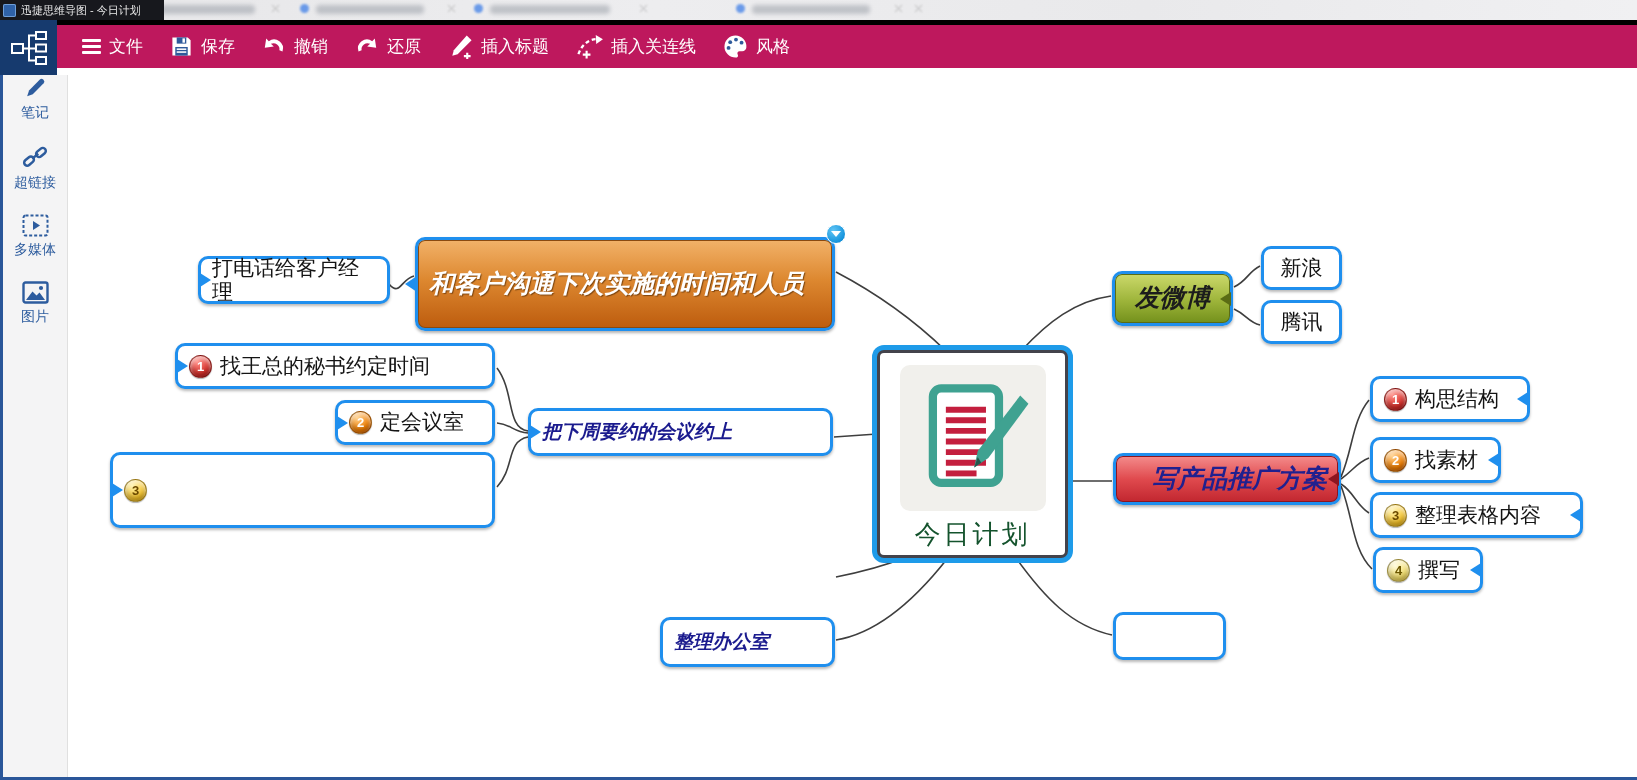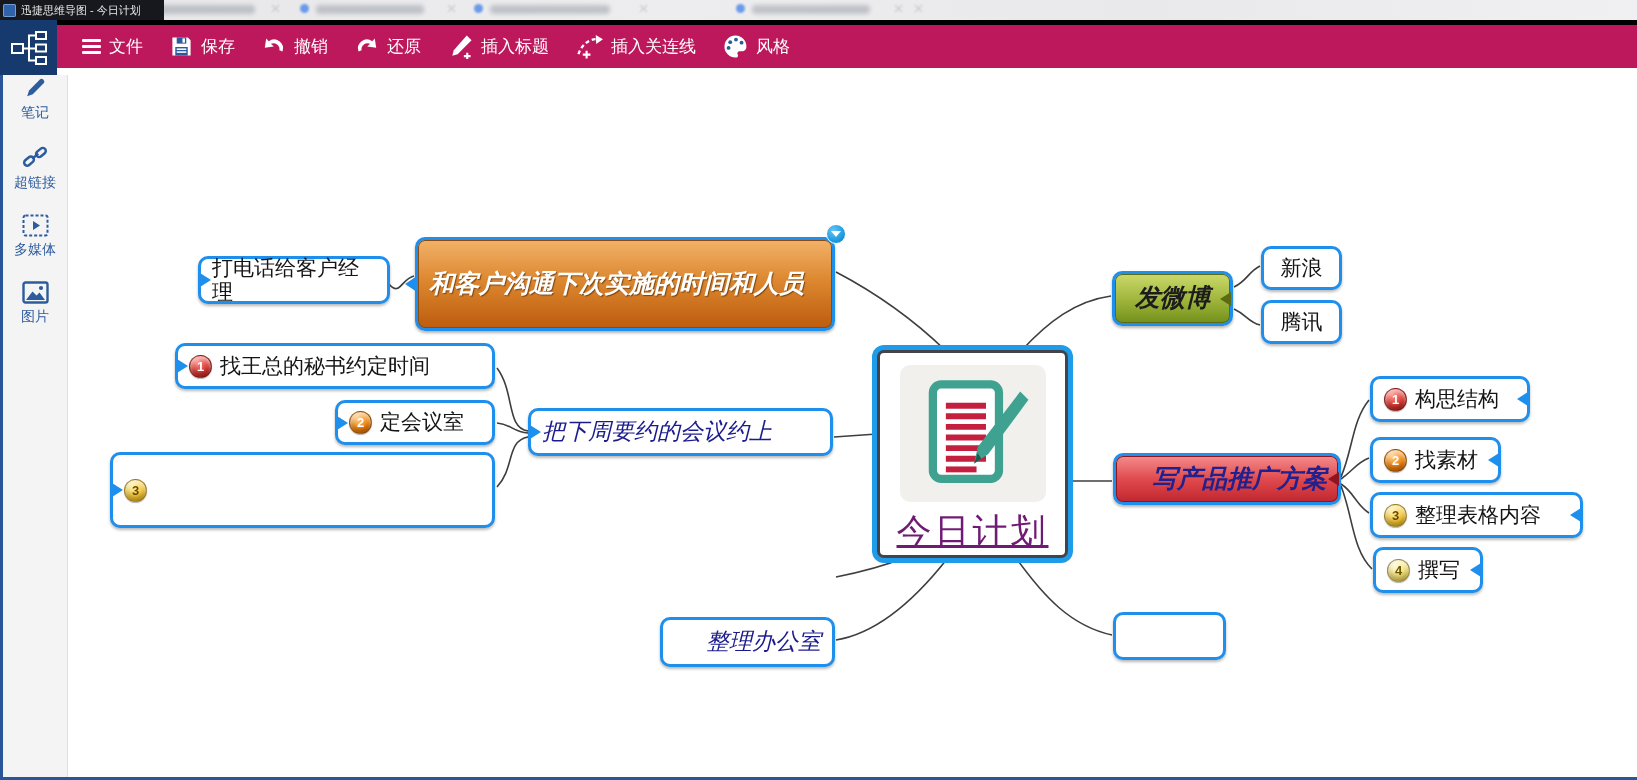--- a/index.html
+++ b/index.html
@@ -46,37 +46,37 @@
   .canvas{position:absolute;left:68px;top:68px;width:1569px;height:709px;background:#fff;}
   svg.edges{position:absolute;left:0;top:0;z-index:1;pointer-events:none;}
   svg.edges path{stroke:#3e3e3e;stroke-width:1.6;fill:none;}
 
   
   .node{position:absolute;z-index:2;box-sizing:border-box;background:#fff;
         border:3px solid #1f8fee;border-radius:10px;display:flex;align-items:center;
         padding:2px 11px;font-family:"Liberation Serif",serif;font-size:21px;color:#141414;
         box-shadow:0 2px 3px rgba(0,0,0,.28);cursor:pointer;}
   .node .nlabel{line-height:1.15;}
-  .node.italicnavy{color:#1b1b8e;font-weight:normal;font-style:italic;font-size:23px;}
+  .node.italicnavy{color:#1b1b8e;font-weight:bold;font-style:italic;font-size:19px;}
   .node.orange{background:linear-gradient(180deg,#f2b269 0%,#dd8830 45%,#bd5c0e 100%);
         color:#fff;font-weight:bold;font-style:italic;font-size:25px;
         text-shadow:1px 1px 1px rgba(80,40,0,.65);box-shadow:inset 0 0 0 1px #8a4a10,0 2px 3px rgba(0,0,0,.3);}
   .node.green{background:linear-gradient(180deg,#ccd96b 0%,#9db43a 55%,#73901b 100%);
         color:#1c1c1c;font-weight:bold;font-style:italic;font-size:25px;
         box-shadow:inset 0 0 0 1px #5a6b14,0 2px 3px rgba(0,0,0,.3);text-align:center;}
   .node.red{background:linear-gradient(180deg,#f48c8c 0%,#e04a4e 50%,#c1262f 100%);
         color:#20208f;font-weight:bold;font-style:italic;font-size:25px;
         box-shadow:inset 0 0 0 1px #8c1520,0 2px 3px rgba(0,0,0,.3);}
 
   .node.root{left:877px;top:350px;width:191px;height:208px;flex-direction:column;
         justify-content:flex-start;border:3px solid #43434b;border-radius:7px;
         box-shadow:0 0 0 5px #1e9be9;padding:12px 0 0 0;cursor:pointer;}
   .root-img{width:146px;height:146px;background:#f1f0ec;border-radius:10px;
         display:flex;align-items:center;justify-content:center;}
-  .root-label{margin-top:6px;font-size:35px;color:#701a75;letter-spacing:3px;text-decoration:underline;}
+  .root-label{margin-top:6px;font-size:26px;color:#14532d;letter-spacing:3px;}
 
   
   .notch-left::before{content:"";position:absolute;left:-1px;top:50%;transform:translateY(-50%);
         border-top:7px solid transparent;border-bottom:7px solid transparent;border-left:11px solid #1f8fee;}
   .notch-right::after{content:"";position:absolute;right:-1px;top:50%;transform:translateY(-50%);
         border-top:7px solid transparent;border-bottom:7px solid transparent;border-right:11px solid #1f8fee;}
   .notch-left-out::before{content:"";position:absolute;left:-13px;top:50%;transform:translateY(-50%);
         border-top:8px solid transparent;border-bottom:8px solid transparent;border-right:12px solid #1f8fee;}
   .node.green.notch-right::after{border-right-color:#5a6b14;}
   .node.red.notch-right::after{border-right-color:#8c1520;}
@@ -292,21 +292,21 @@
     <span class="nlabel">找王总的秘书约定时间</span>
   </div>
   <div class="node notch-left" style="left:335px;top:400px;width:160px;height:45px;">
     <span class="badge b-orange">2</span>
     <span class="nlabel">定会议室</span>
   </div>
   <div class="node notch-left" style="left:110px;top:452px;width:385px;height:76px;">
     <span class="badge b-yellow">3</span>
   </div>
 
-  <div class="node italicnavy" style="left:660px;top:617px;width:175px;height:50px;justify-content:flex-end;">
+  <div class="node italicnavy" style="left:660px;top:617px;width:175px;height:50px;justify-content:flex-start;">
     <span class="nlabel">整理办公室</span>
   </div>
 
   <div class="node green notch-right" style="left:1112px;top:271px;width:121px;height:55px;justify-content:center;">
     <span class="nlabel">发微博</span>
   </div>
   <div class="node" style="left:1261px;top:246px;width:81px;height:44px;justify-content:center;">
     <span class="nlabel">新浪</span>
   </div>
   <div class="node" style="left:1261px;top:300px;width:81px;height:44px;justify-content:center;">

